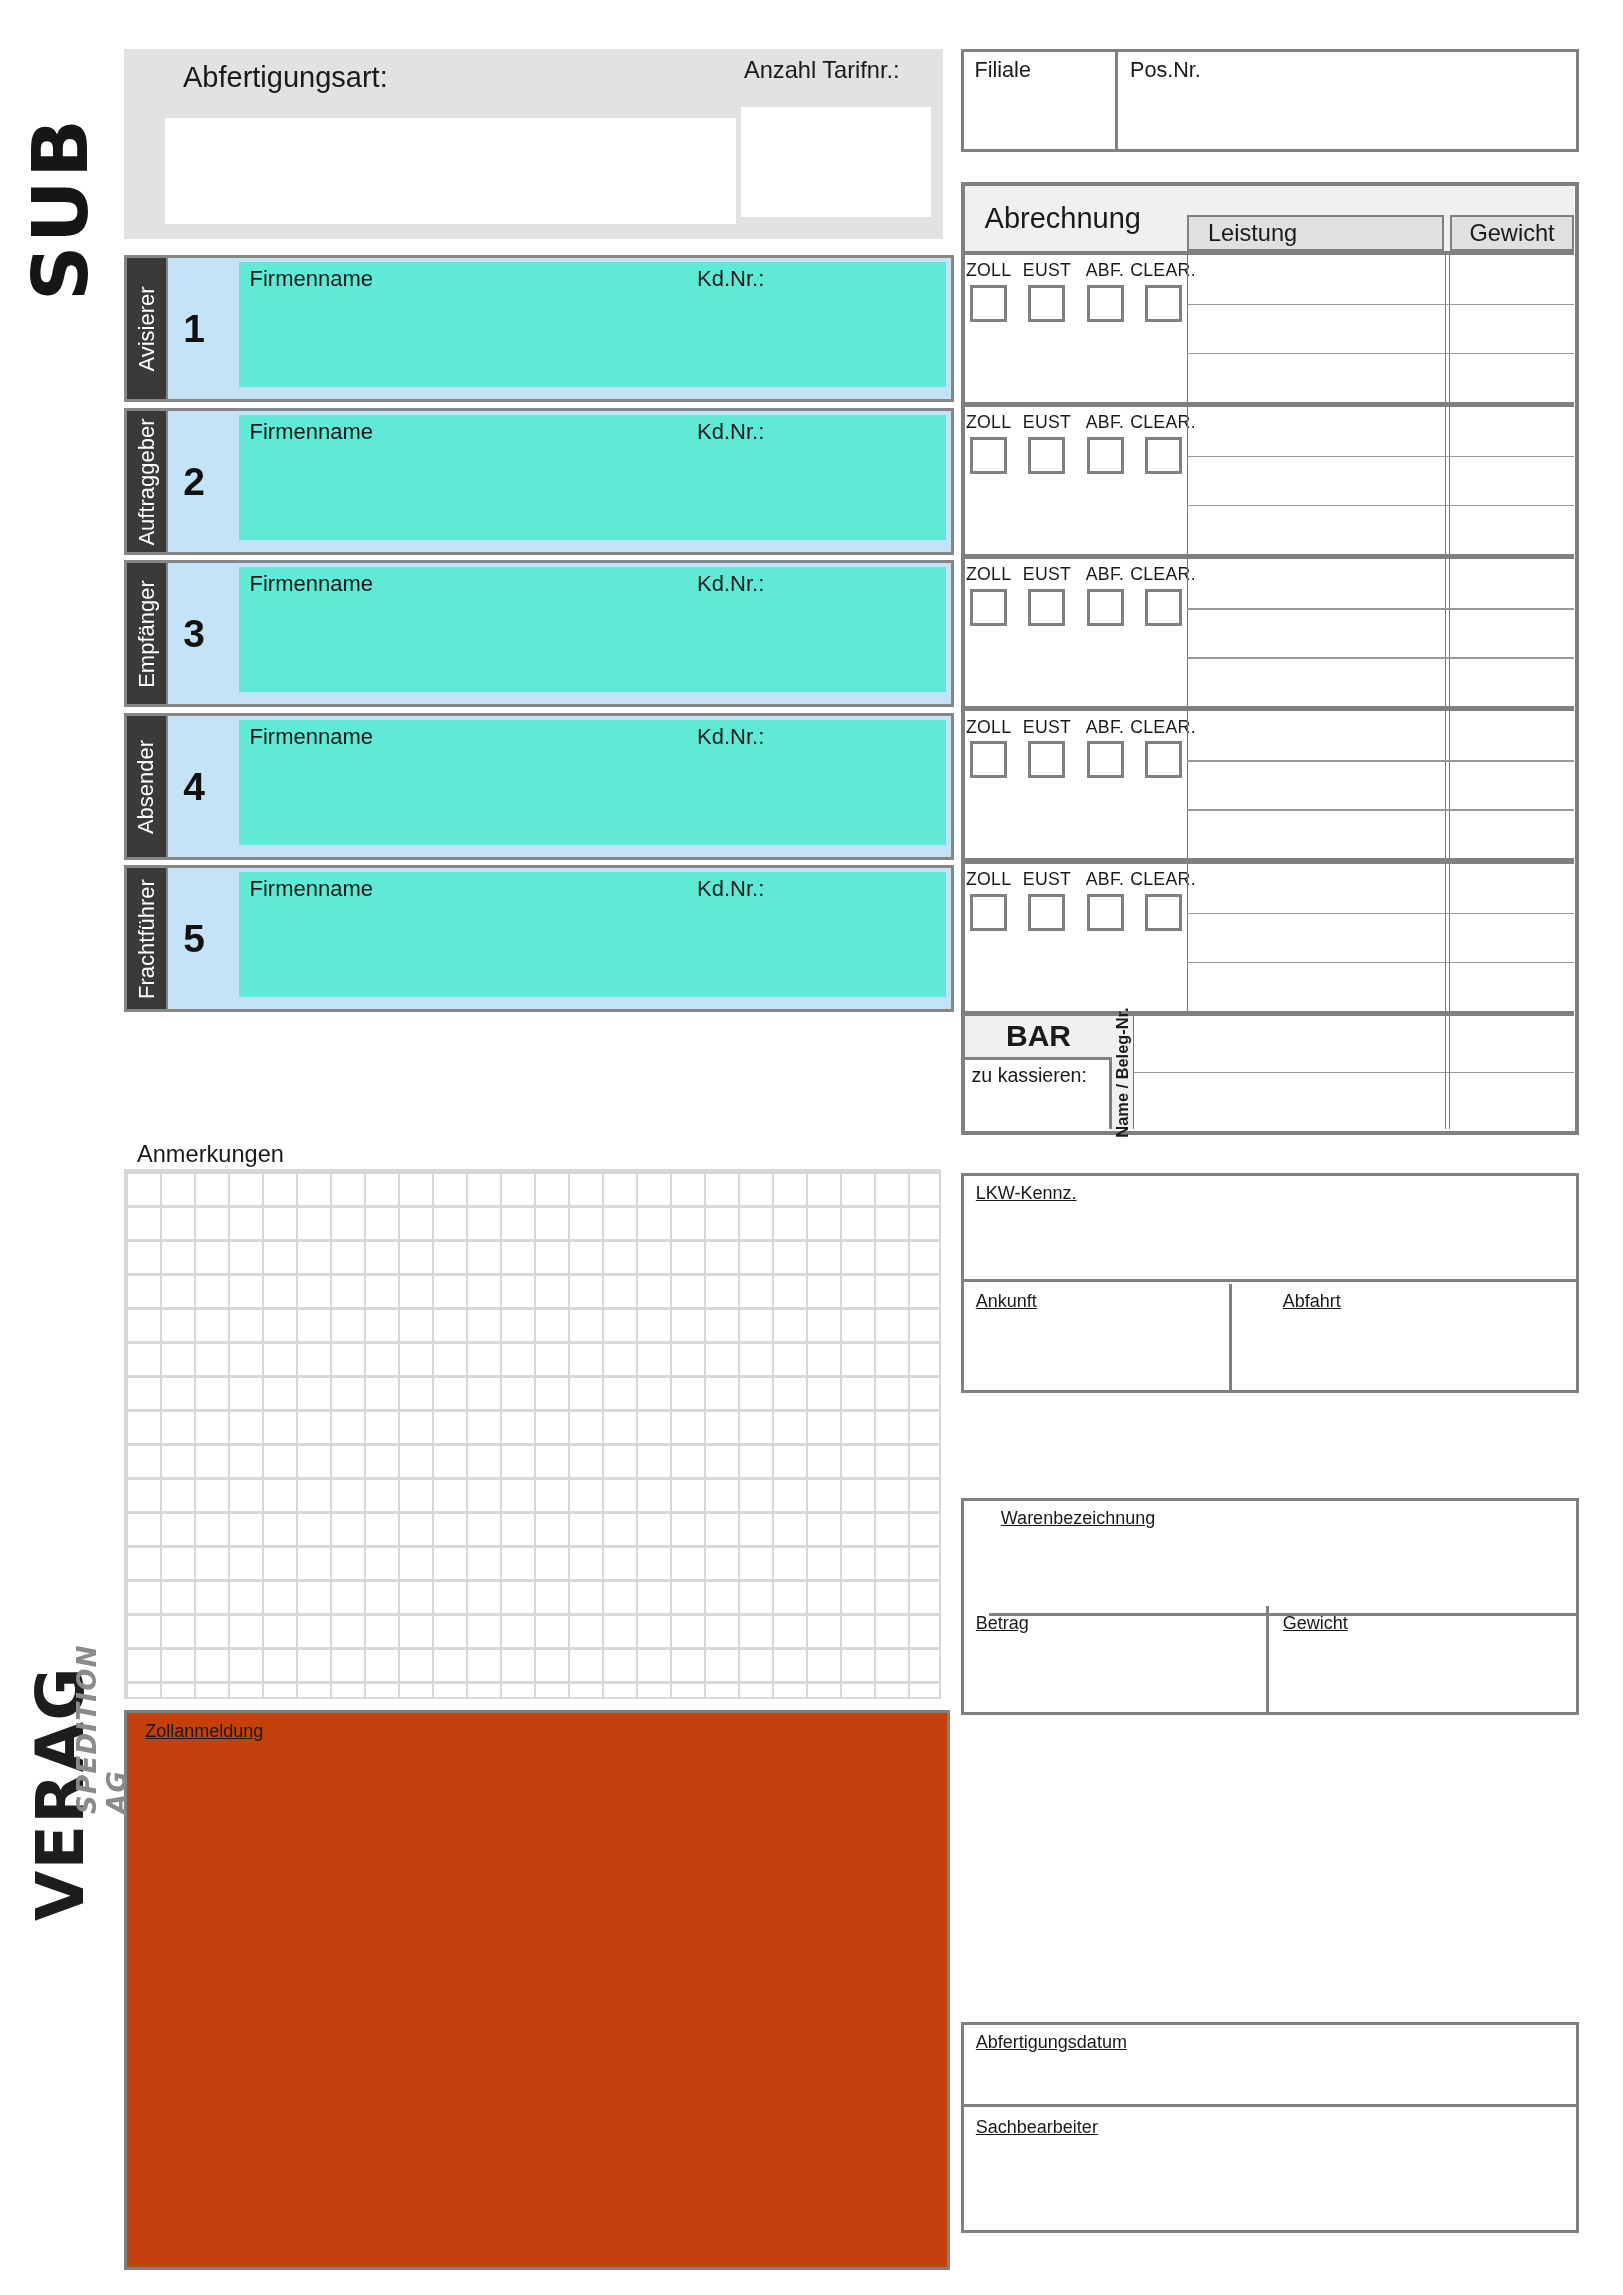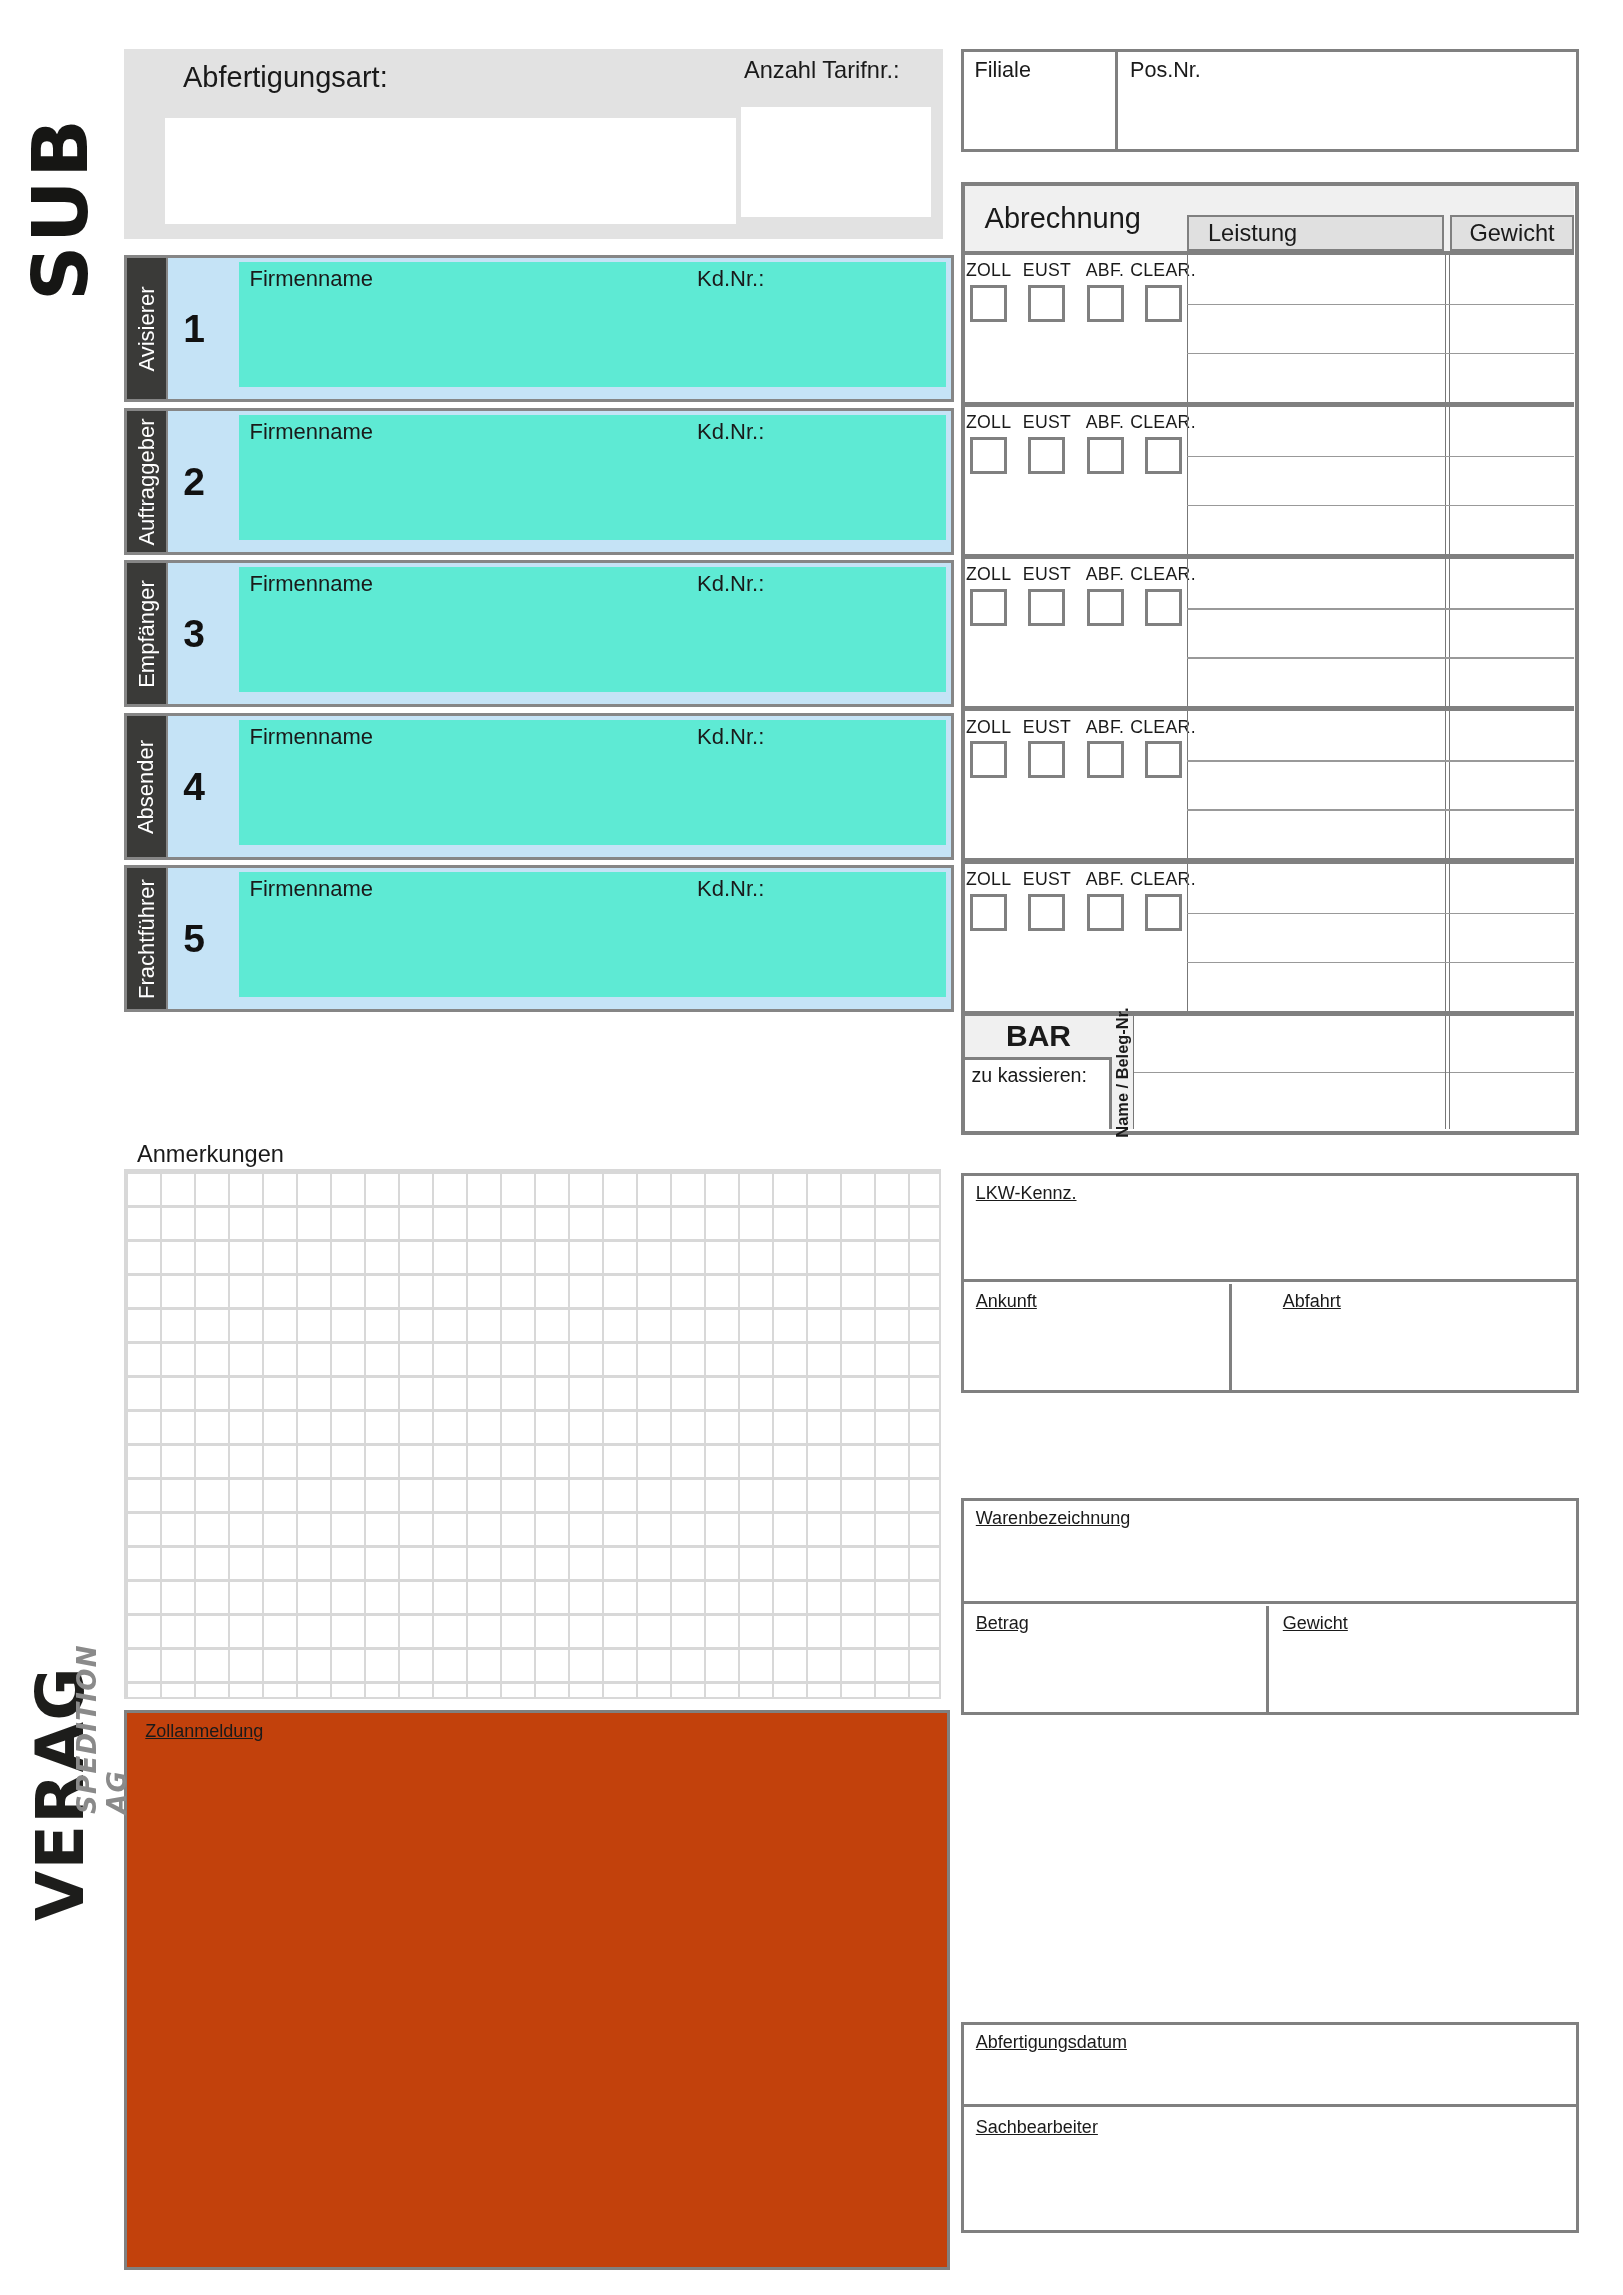--- a/index.html
+++ b/index.html
@@ -278,21 +278,21 @@
     </div>
     <div class="bl" style="width:268px;height:106px;">
       <span class="glabel">Ankunft</span>
     </div>
     <div class="br" style="width:305px;height:106px;">
       <span class="glabel">Abfahrt</span>
     </div>
   </div>
 
   <div class="group" style="top:1498px;height:217px;">
-    <div class="topcell" style="height:103px;">
+    <div class="topcell" style="height:115px;margin-left:25px;">
       <span class="glabel">Warenbezeichnung</span>
     </div>
     <div class="bl" style="width:305px;height:106px;">
       <span class="glabel">Betrag</span>
     </div>
     <div class="br" style="width:305px;height:106px;">
       <span class="glabel">Gewicht</span>
     </div>
   </div>
 

